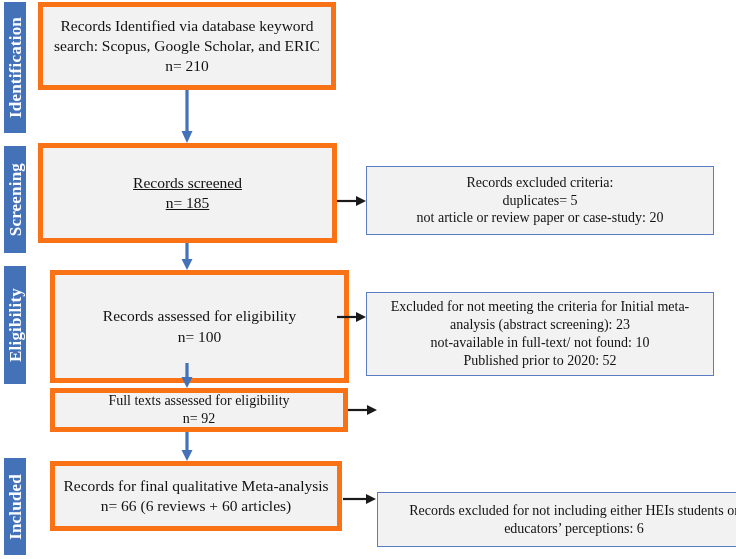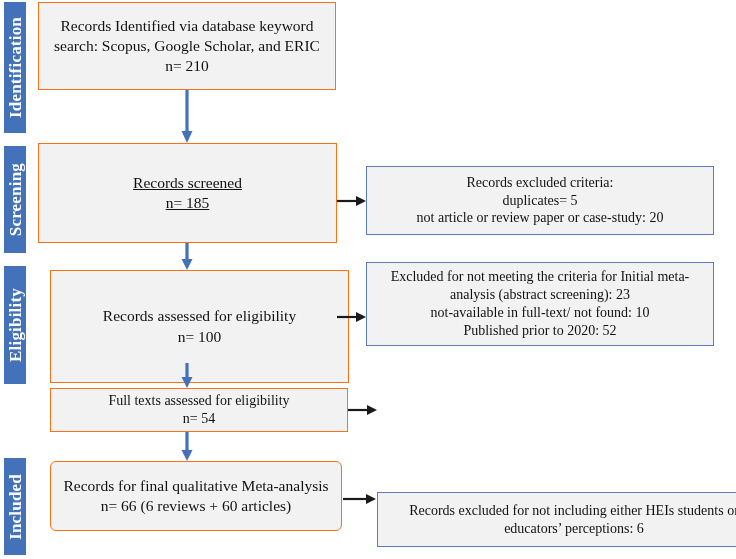--- a/index.html
+++ b/index.html
@@ -40,21 +40,21 @@
     letter-spacing: 0.2px;
     line-height: 1;
     font-size: 17px;
   }
 
   
   .flow-box {
     position: absolute;
     box-sizing: border-box;
     background: #F2F2F2;
-    border: 1px solid #f97316;
+    border: 5px solid #f97316;
     display: flex;
     align-items: center;
     justify-content: center;
     text-align: center;
   }
   .flow-box.excluded {
     border: 1px solid #5A7DC0;
   }
   .flow-box .box-text {
     display: block;
@@ -107,35 +107,35 @@
 n= 185</span>
   </div>
 
   <div class="flow-box" style="left:50px; top:270px; width:299px; height:113px;">
     <span class="box-text">Records assessed for eligibility
 n= 100</span>
   </div>
 
   <div class="flow-box small" style="left:50px; top:388px; width:298px; height:44px;">
     <span class="box-text">Full texts assessed for eligibility
-n= 54</span>
-  </div>
-
-  <div class="flow-box" style="left:50px; top:461px; width:292px; height:70px;border-radius:6px;">
+n= 92</span>
+  </div>
+
+  <div class="flow-box" style="left:50px; top:461px; width:292px; height:70px;">
     <span class="box-text">Records for final qualitative Meta-analysis
 n= 66 (6 reviews + 60 articles)</span>
   </div>
 
   <div class="flow-box excluded small" style="left:366px; top:166px; width:348px; height:69px;">
     <span class="box-text">Records excluded criteria:
 duplicates= 5
 not article or review paper or case-study: 20</span>
   </div>
 
-  <div class="flow-box excluded small" style="left:366px; top:262px; width:348px; height:84px;">
+  <div class="flow-box excluded small" style="left:366px; top:292px; width:348px; height:84px;">
     <span class="box-text">Excluded for not meeting the criteria for Initial meta-analysis (abstract screening): 23
 not-available in full-text/ not found: 10
 Published prior to 2020: 52</span>
   </div>
 
 
   <div class="flow-box excluded small" style="left:377px; top:468px; width:394px; height:55px;margin-top:24px;">
     <span class="box-text">Records excluded for not including either HEIs students or educators’ perceptions: 6</span>
   </div>
 

